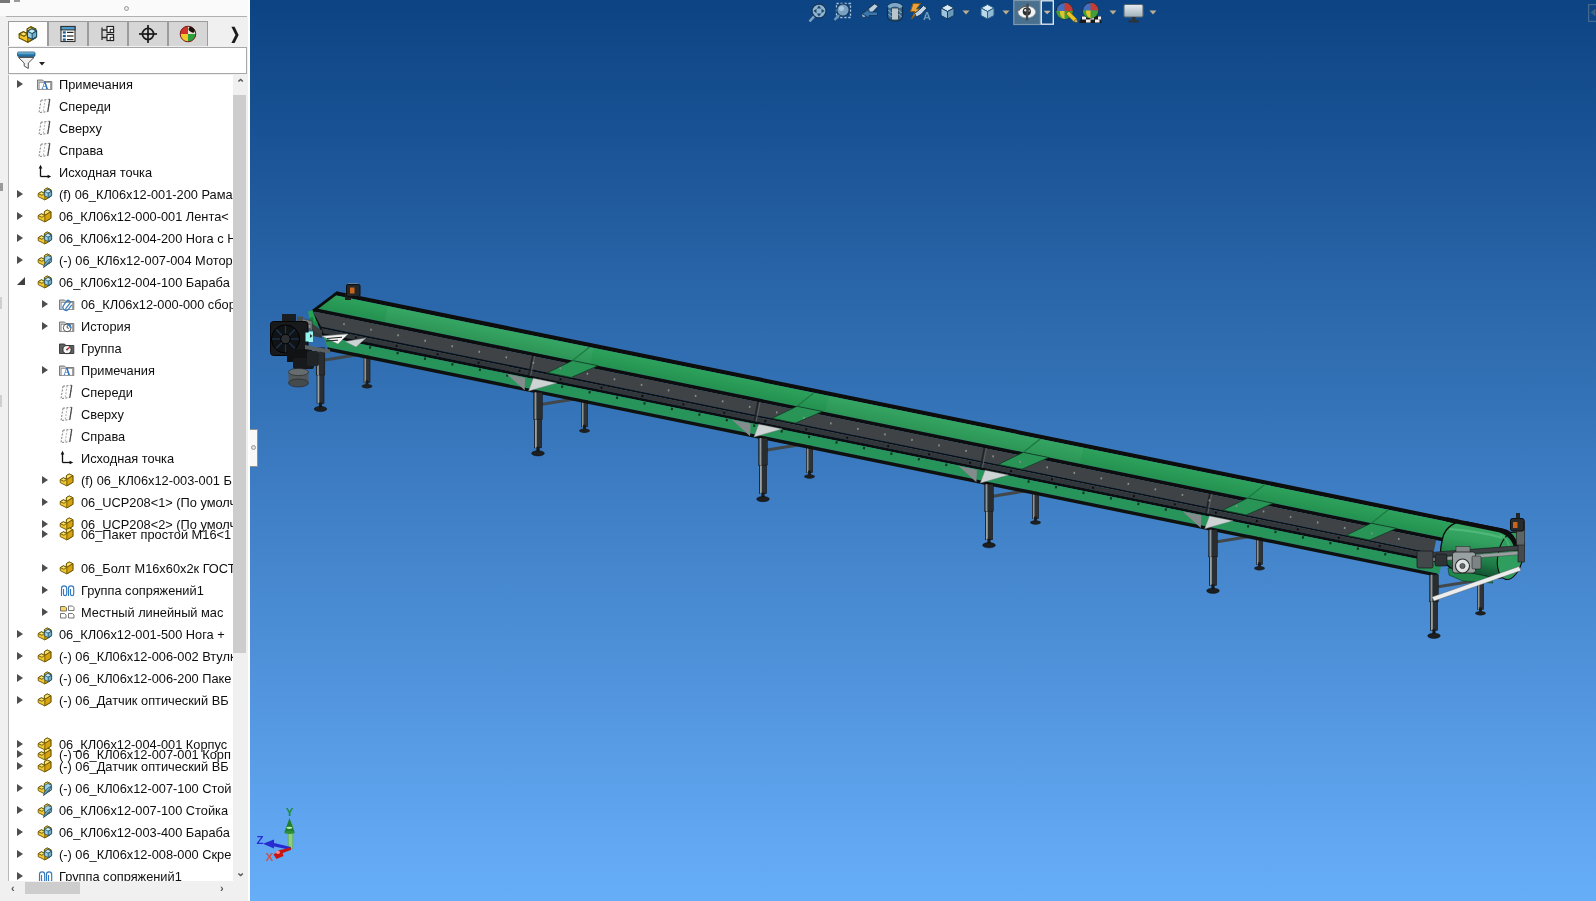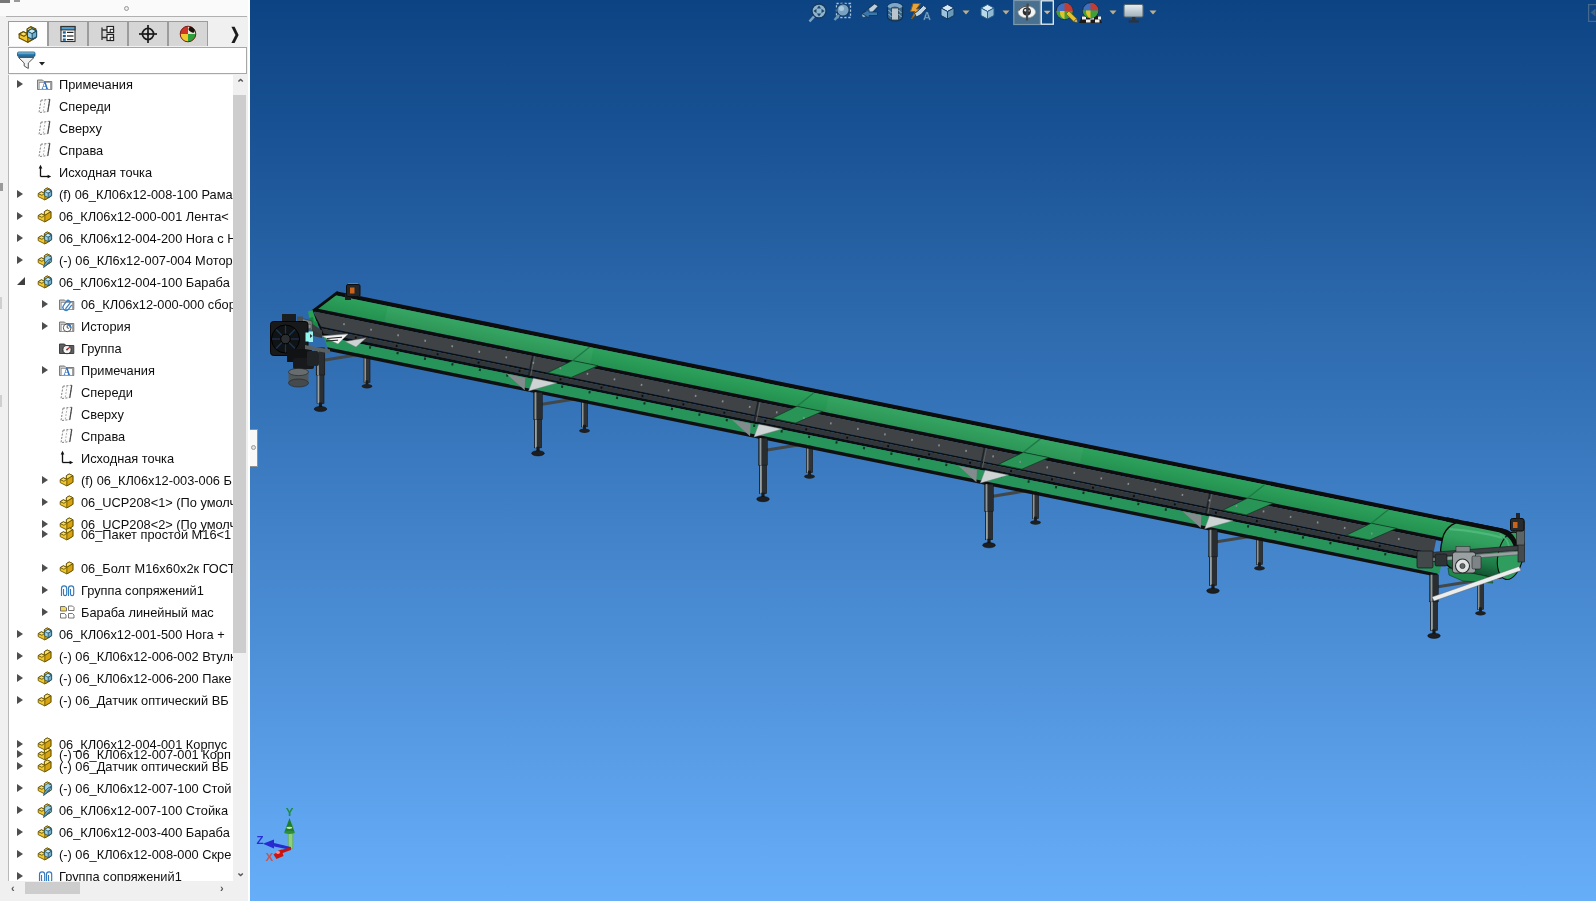--- a/index.html
+++ b/index.html
@@ -552,21 +552,21 @@
           <svg class="ic" width="18" height="18" viewBox="0 0 18 18">
             <use href="#iorig"></use>
           </svg>
           <span class="t">Исходная точка</span>
         </div>
 <div class="row l1" style="top:108px">
           <i class="arr"></i>
           <svg class="ic" width="18" height="18" viewBox="0 0 18 18">
             <use href="#iasm"></use>
           </svg>
-          <span class="t">(f) 06_КЛ06х12-008-100 Рама</span>
+          <span class="t">(f) 06_КЛ06х12-001-200 Рама</span>
         </div>
 <div class="row l1" style="top:130px">
           <i class="arr"></i>
           <svg class="ic" width="18" height="18" viewBox="0 0 18 18">
             <use href="#ipart"></use>
           </svg>
           <span class="t">06_КЛ06х12-000-001 Лента&lt;</span>
         </div>
 <div class="row l1" style="top:152px">
           <i class="arr"></i>
@@ -638,21 +638,21 @@
           <svg class="ic" width="18" height="18" viewBox="0 0 18 18">
             <use href="#iorig"></use>
           </svg>
           <span class="t">Исходная точка</span>
         </div>
 <div class="row l2" style="top:394px">
           <i class="arr"></i>
           <svg class="ic" width="18" height="18" viewBox="0 0 18 18">
             <use href="#ipart"></use>
           </svg>
-          <span class="t">(f) 06_КЛ06х12-003-006 Б</span>
+          <span class="t">(f) 06_КЛ06х12-003-001 Б</span>
         </div>
 <div class="row l2" style="top:416px">
           <i class="arr"></i>
           <svg class="ic" width="18" height="18" viewBox="0 0 18 18">
             <use href="#ipart"></use>
           </svg>
           <span class="t">06_UCP208&lt;1&gt; (По умолч</span>
         </div>
 <div class="row l2" style="top:438px">
           <i class="arr"></i>
@@ -680,21 +680,21 @@
           <svg class="ic" width="18" height="18" viewBox="0 0 18 18">
             <use href="#iclip2"></use>
           </svg>
           <span class="t">Группа сопряжений1</span>
         </div>
 <div class="row l2" style="top:526px">
           <i class="arr"></i>
           <svg class="ic" width="18" height="18" viewBox="0 0 18 18">
             <use href="#ipatt"></use>
           </svg>
-          <span class="t">Бараба линейный мас</span>
+          <span class="t">Местный линейный мас</span>
         </div>
 <div class="row l1" style="top:548px">
           <i class="arr"></i>
           <svg class="ic" width="18" height="18" viewBox="0 0 18 18">
             <use href="#iasm"></use>
           </svg>
           <span class="t">06_КЛ06х12-001-500 Нога + </span>
         </div>
 <div class="row l1" style="top:570px">
           <i class="arr"></i>

